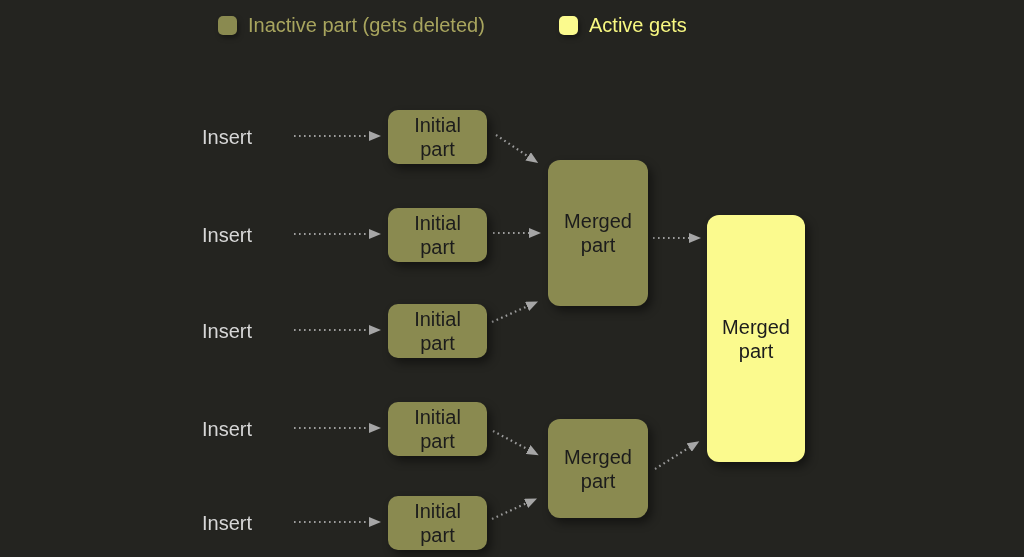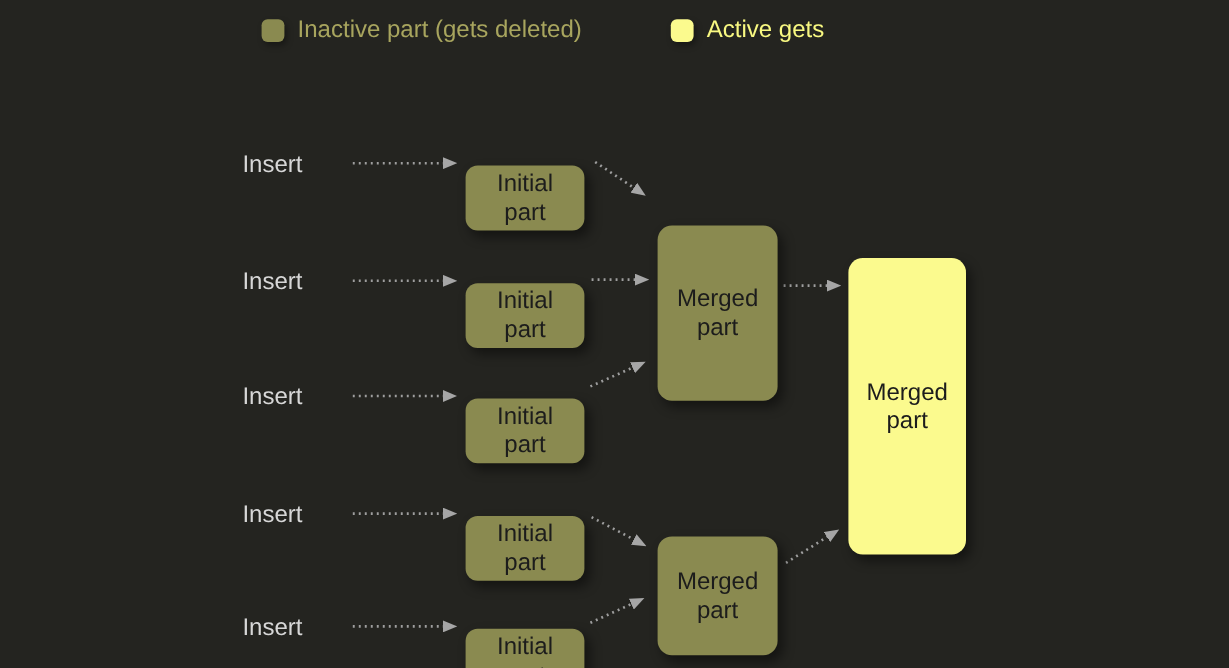--- a/index.html
+++ b/index.html
@@ -58,21 +58,21 @@
     display: flex;
     align-items: center;
     justify-content: center;
     text-align: center;
     font-size: 20px;
     line-height: 24px;
     color: var(--node-text, #1c1c1c);
     white-space: pre-line;
     box-shadow: 4px 5px 10px rgba(0,0,0,0.45);
   }
-  .node.olive  { background: var(--inactive-fill, #8a8a50); margin-top: 28px; }
+  .node.olive  { background: var(--inactive-fill, #8a8a50); }
   .node.yellow { background: var(--active-fill, #fbfa8e); }
   .initial { left: 388px; width: 99px; height: 54px; border-radius: 10px; }
   .initial.r1 { top: 110px; }
   .initial.r2 { top: 208px; }
   .initial.r3 { top: 304px; }
   .initial.r4 { top: 402px; }
   .initial.r5 { top: 496px; }
   .merged-top    { left: 548px; top: 160px; width: 100px; height: 146px; border-radius: 12px; }
   .merged-bottom { left: 548px; top: 419px; width: 100px; height: 99px;  border-radius: 12px; }
   .merged-final  { left: 707px; top: 215px; width: 98px;  height: 247px; border-radius: 12px; }

